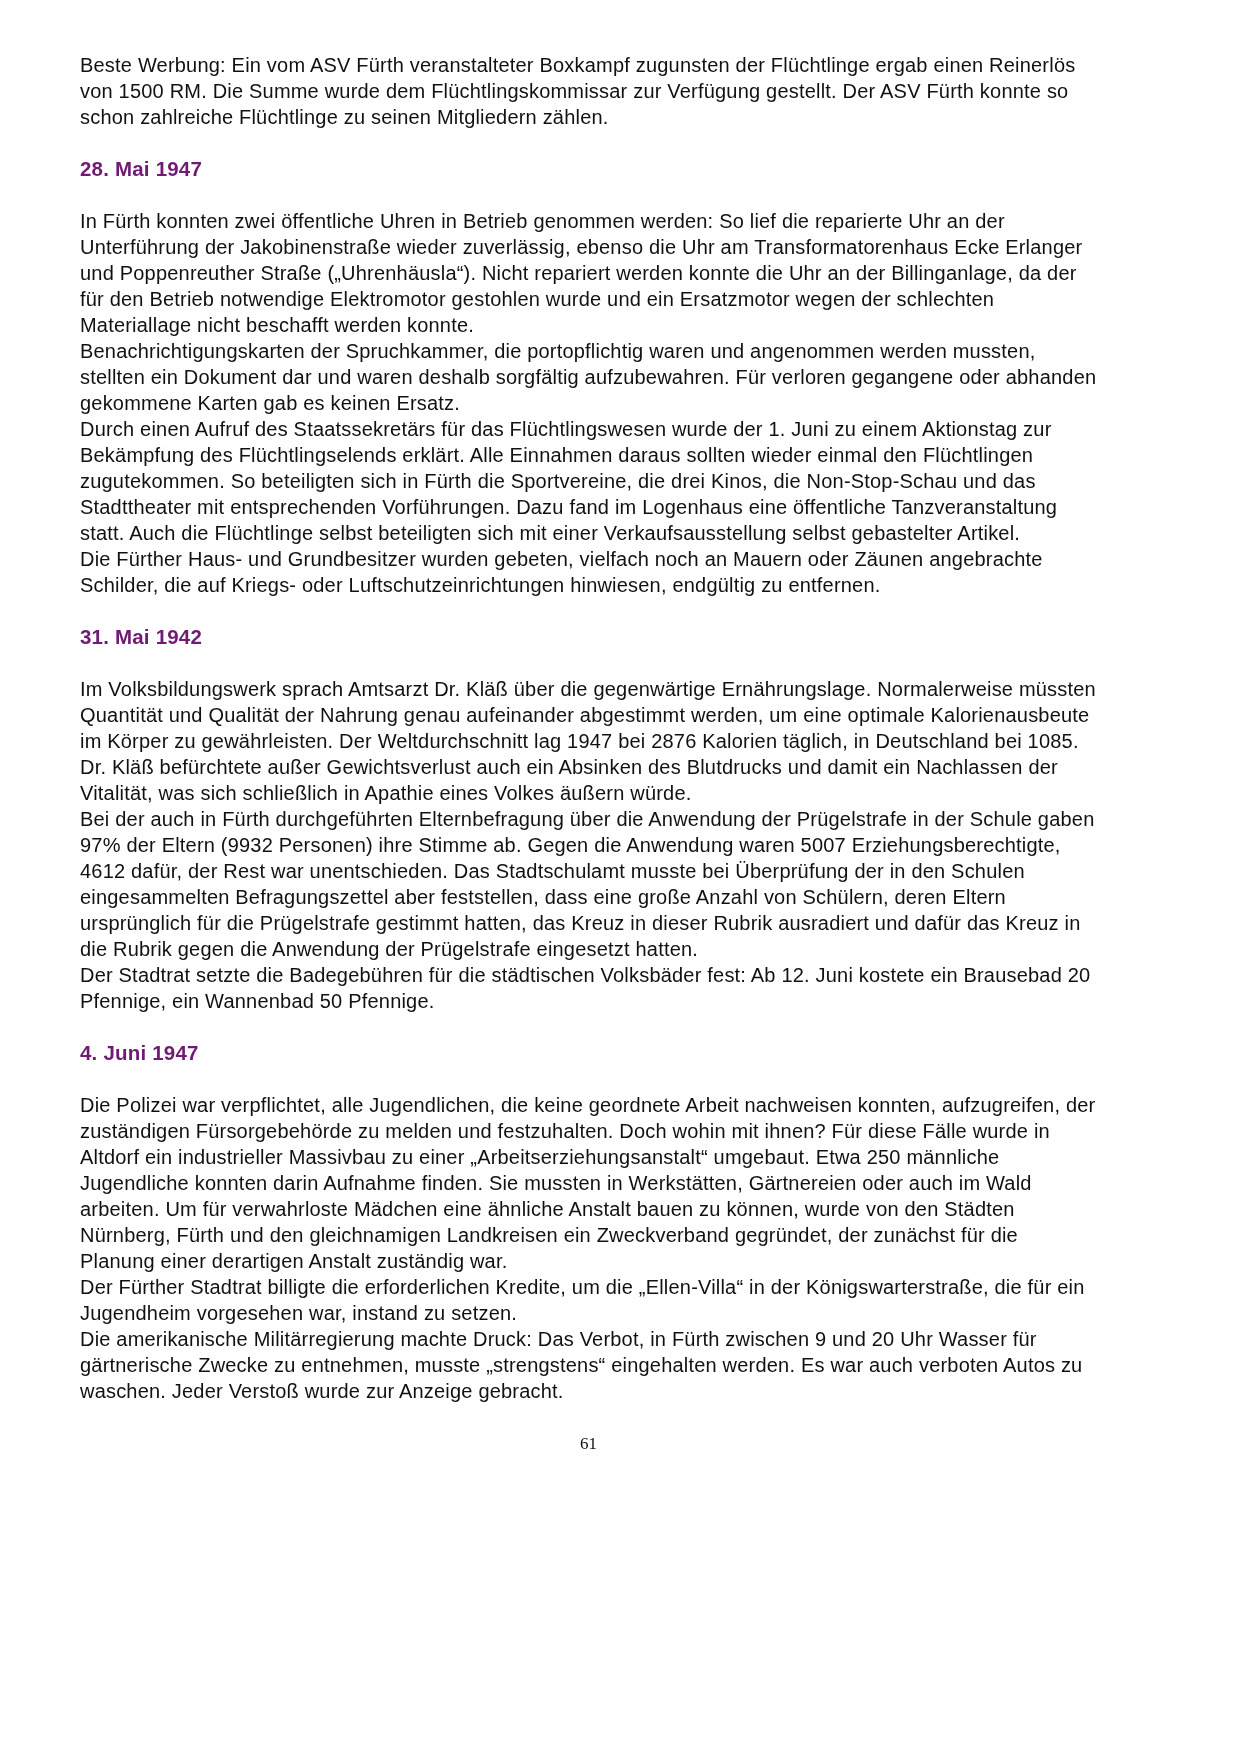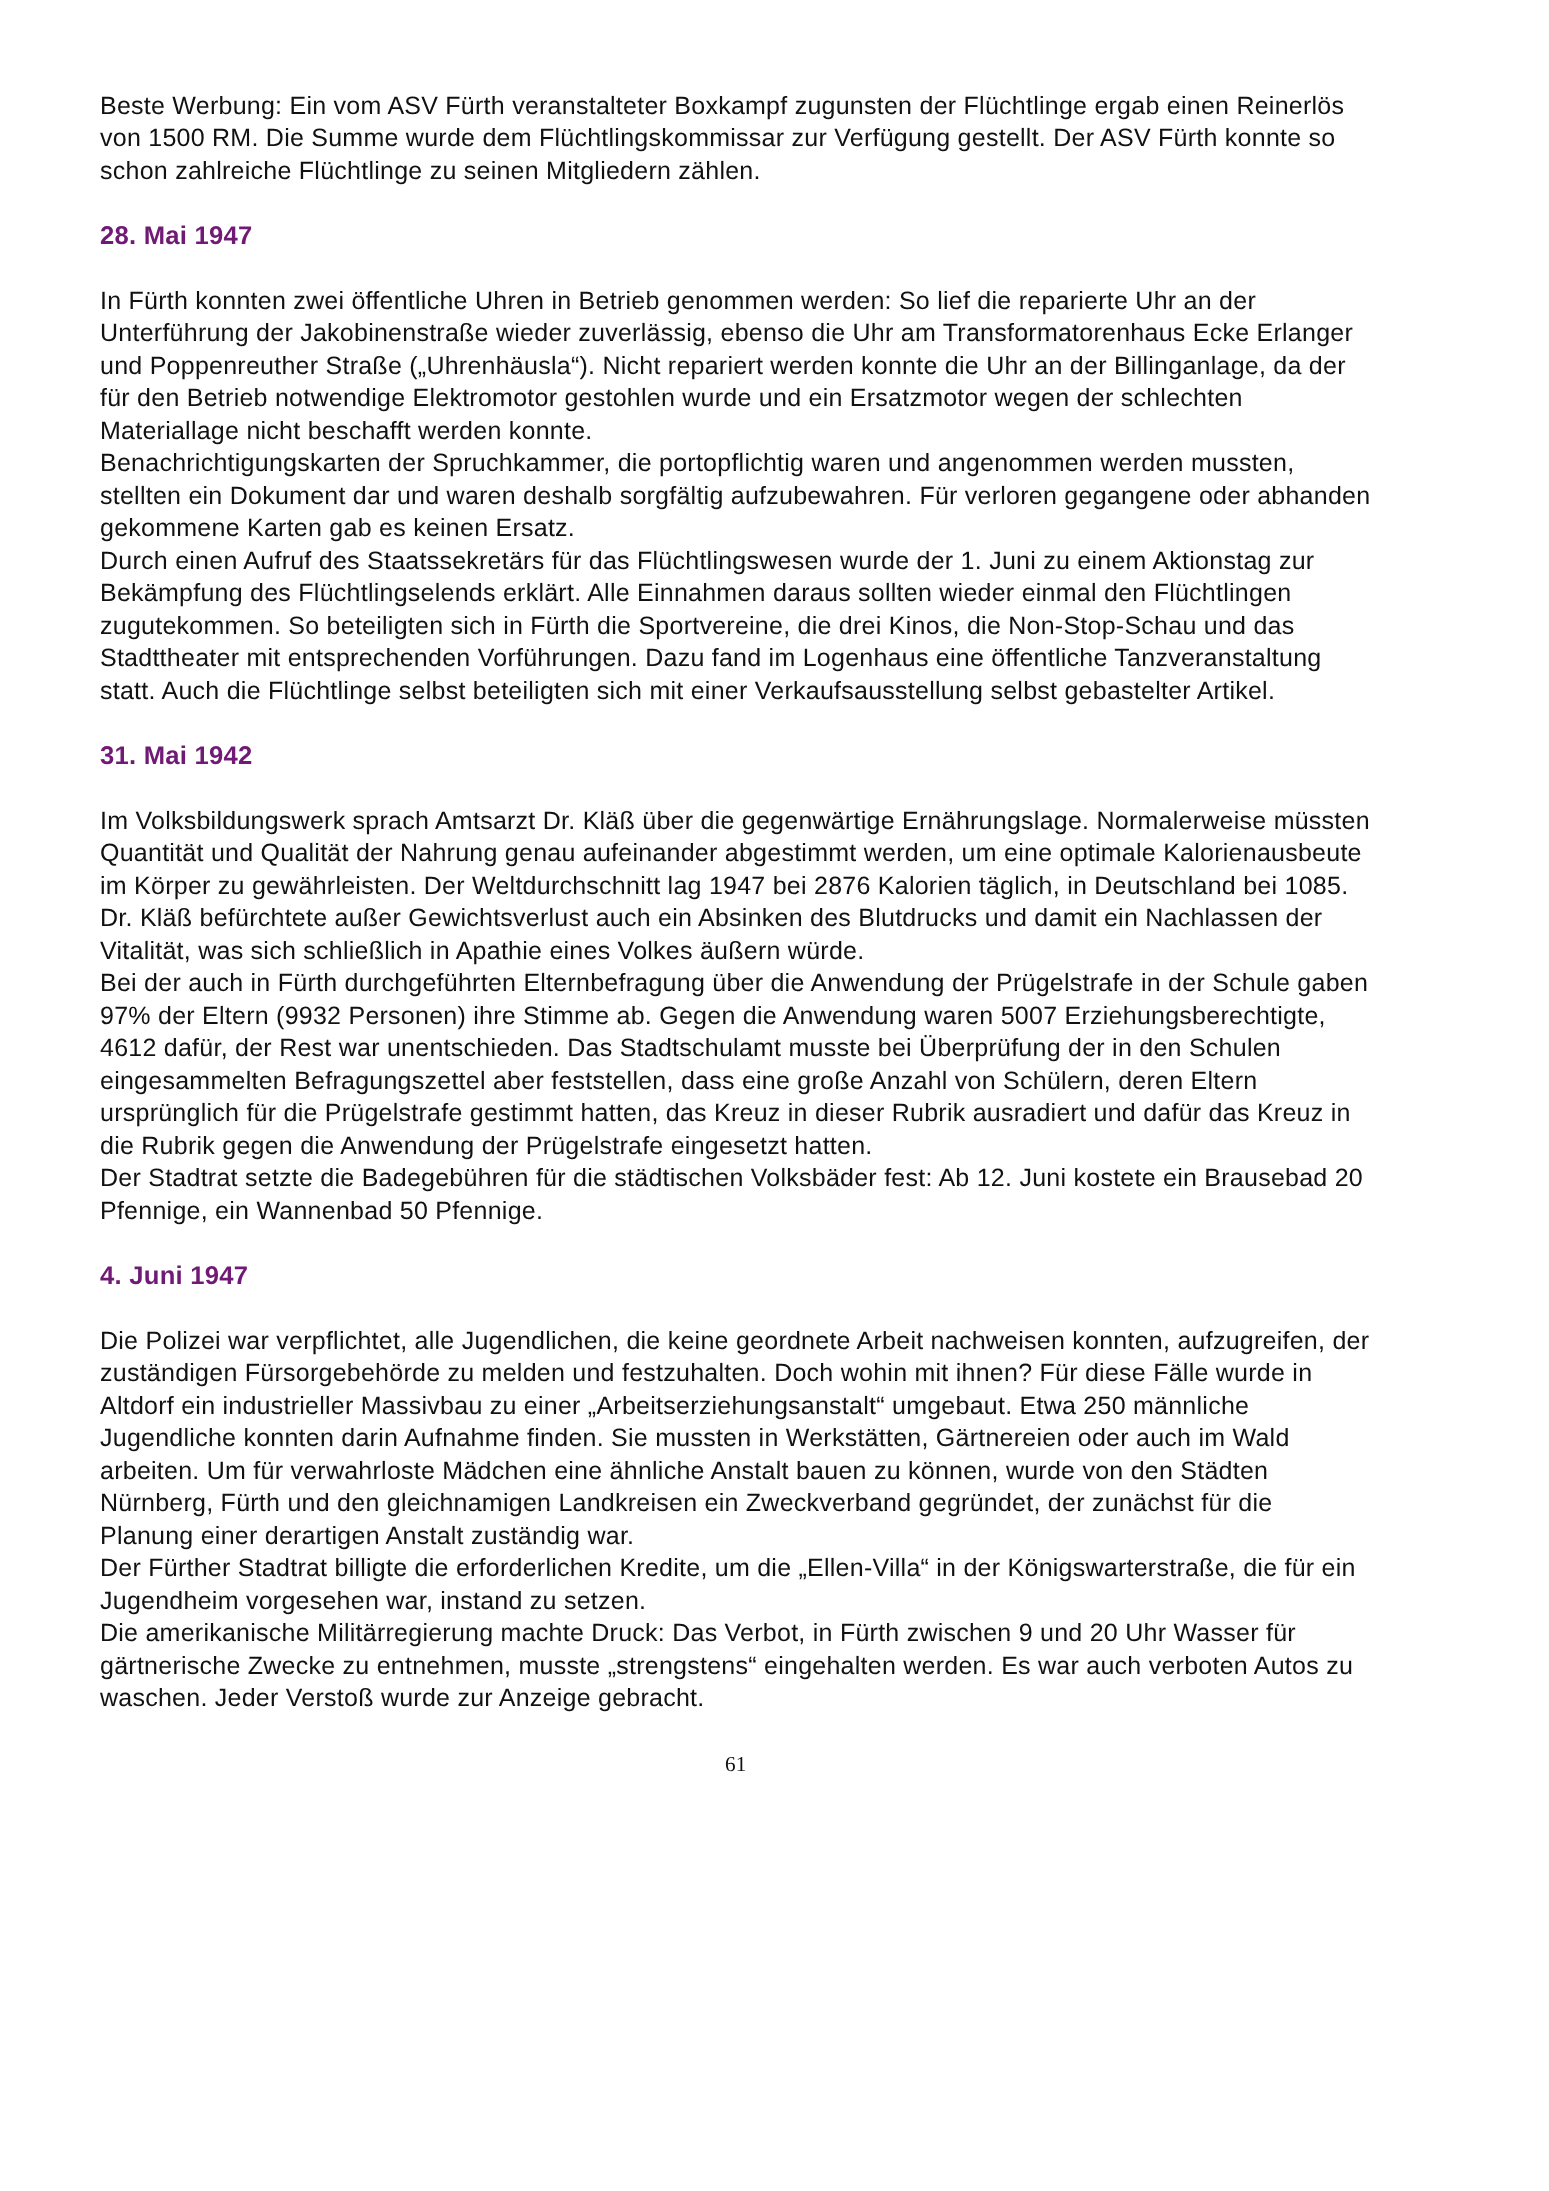--- a/index.html
+++ b/index.html
@@ -12,21 +12,21 @@
     height: 1753px;
     position: relative;
     font-family: "Liberation Sans", sans-serif;
     color: #111111;
     -webkit-font-smoothing: antialiased;
   }
   .page {
     box-sizing: border-box;
     width: 1177px;
     height: 1753px;
-    padding: 72px 80px 30px 80px;
+    padding: 52px 80px 30px 80px;
     background: #ffffff;
     overflow: hidden;
   }
   .para {
     margin: 0;
     font-size: 20px;
     line-height: 26px;
     letter-spacing: 0.2px;
     text-align: left;
     color: #111111;
@@ -51,20 +51,21 @@
 <body>
 
 <div class="page">
   <p class="para">Beste Werbung: Ein vom ASV Fürth veranstalteter Boxkampf zugunsten der Flüchtlinge ergab einen Reinerlös von 1500 RM. Die Summe wurde dem Flüchtlingskommissar zur Verfügung gestellt. Der ASV Fürth konnte so schon zahlreiche Flüchtlinge zu seinen Mitgliedern zählen.</p>
 
   <div id="sections">
       <h2 class="heading">28. Mai 1947</h2>
       <p class="para">In Fürth konnten zwei öffentliche Uhren in Betrieb genommen werden: So lief die reparierte Uhr an der Unterführung der Jakobinenstraße wieder zuverlässig, ebenso die Uhr am Transformatorenhaus Ecke Erlanger und Poppenreuther Straße („Uhrenhäusla“). Nicht repariert werden konnte die Uhr an der Billinganlage, da der für den Betrieb notwendige Elektromotor gestohlen wurde und ein Ersatzmotor wegen der schlechten Materiallage nicht beschafft werden konnte.</p>
       <p class="para">Benachrichtigungskarten der Spruchkammer, die portopflichtig waren und angenommen werden mussten, stellten ein Dokument dar und waren deshalb sorgfältig aufzubewahren. Für verloren gegangene oder abhanden gekommene Karten gab es keinen Ersatz.</p>
       <p class="para">Durch einen Aufruf des Staatssekretärs für das Flüchtlingswesen wurde der 1. Juni zu einem Aktionstag zur Bekämpfung des Flüchtlingselends erklärt. Alle Einnahmen daraus sollten wieder einmal den Flüchtlingen zugutekommen. So beteiligten sich in Fürth die Sportvereine, die drei Kinos, die Non-Stop-Schau und das Stadttheater mit entsprechenden Vorführungen. Dazu fand im Logenhaus eine öffentliche Tanzveranstaltung statt. Auch die Flüchtlinge selbst beteiligten sich mit einer Verkaufsausstellung selbst gebastelter Artikel.</p>
+      <p class="para">Die Fürther Haus- und Grundbesitzer wurden gebeten, vielfach noch an Mauern oder Zäunen angebrachte Schilder, die auf Kriegs- oder Luftschutzeinrichtungen hinwiesen, endgültig zu entfernen.</p>
       <h2 class="heading">31. Mai 1942</h2>
       <p class="para">Im Volksbildungswerk sprach Amtsarzt Dr. Kläß über die gegenwärtige Ernährungslage. Normalerweise müssten Quantität und Qualität der Nahrung genau aufeinander abgestimmt werden, um eine optimale Kalorienausbeute im Körper zu gewährleisten. Der Weltdurchschnitt lag 1947 bei 2876 Kalorien täglich, in Deutschland bei 1085. Dr. Kläß befürchtete außer Gewichtsverlust auch ein Absinken des Blutdrucks und damit ein Nachlassen der Vitalität, was sich schließlich in Apathie eines Volkes äußern würde.</p>
       <p class="para">Bei der auch in Fürth durchgeführten Elternbefragung über die Anwendung der Prügelstrafe in der Schule gaben 97% der Eltern (9932 Personen) ihre Stimme ab. Gegen die Anwendung waren 5007 Erziehungsberechtigte, 4612 dafür, der Rest war unentschieden. Das Stadtschulamt musste bei Überprüfung der in den Schulen eingesammelten Befragungszettel aber feststellen, dass eine große Anzahl von Schülern, deren Eltern ursprünglich für die Prügelstrafe gestimmt hatten, das Kreuz in dieser Rubrik ausradiert und dafür das Kreuz in die Rubrik gegen die Anwendung der Prügelstrafe eingesetzt hatten.</p>
       <p class="para">Der Stadtrat setzte die Badegebühren für die städtischen Volksbäder fest: Ab 12. Juni kostete ein Brausebad 20 Pfennige, ein Wannenbad 50 Pfennige.</p>
       <h2 class="heading">4. Juni 1947</h2>
       <p class="para">Die Polizei war verpflichtet, alle Jugendlichen, die keine geordnete Arbeit nachweisen konnten, aufzugreifen, der zuständigen Fürsorgebehörde zu melden und festzuhalten. Doch wohin mit ihnen? Für diese Fälle wurde in Altdorf ein industrieller Massivbau zu einer „Arbeitserziehungsanstalt“ umgebaut. Etwa 250 männliche Jugendliche konnten darin Aufnahme finden. Sie mussten in Werkstätten, Gärtnereien oder auch im Wald arbeiten. Um für verwahrloste Mädchen eine ähnliche Anstalt bauen zu können, wurde von den Städten Nürnberg, Fürth und den gleichnamigen Landkreisen ein Zweckverband gegründet, der zunächst für die Planung einer derartigen Anstalt zuständig war.</p>
       <p class="para">Der Fürther Stadtrat billigte die erforderlichen Kredite, um die „Ellen-Villa“ in der Königswarterstraße, die für ein Jugendheim vorgesehen war, instand zu setzen.</p>
       <p class="para">Die amerikanische Militärregierung machte Druck: Das Verbot, in Fürth zwischen 9 und 20 Uhr Wasser für gärtnerische Zwecke zu entnehmen, musste „strengstens“ eingehalten werden. Es war auch verboten Autos zu waschen. Jeder Verstoß wurde zur Anzeige gebracht.</p>
     </div>
 

